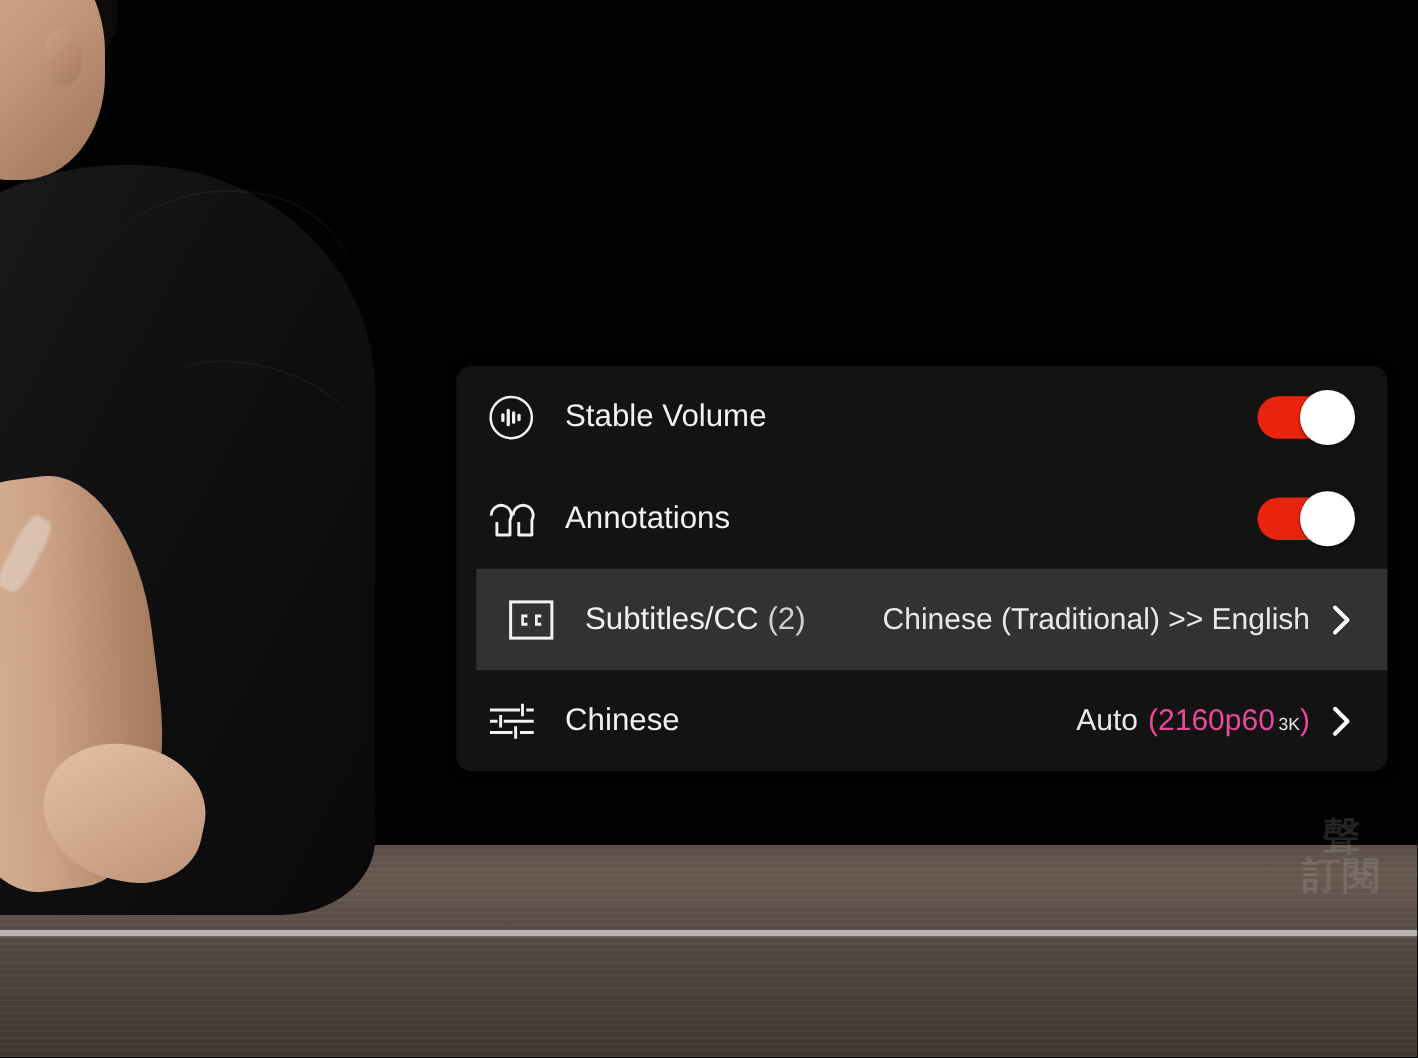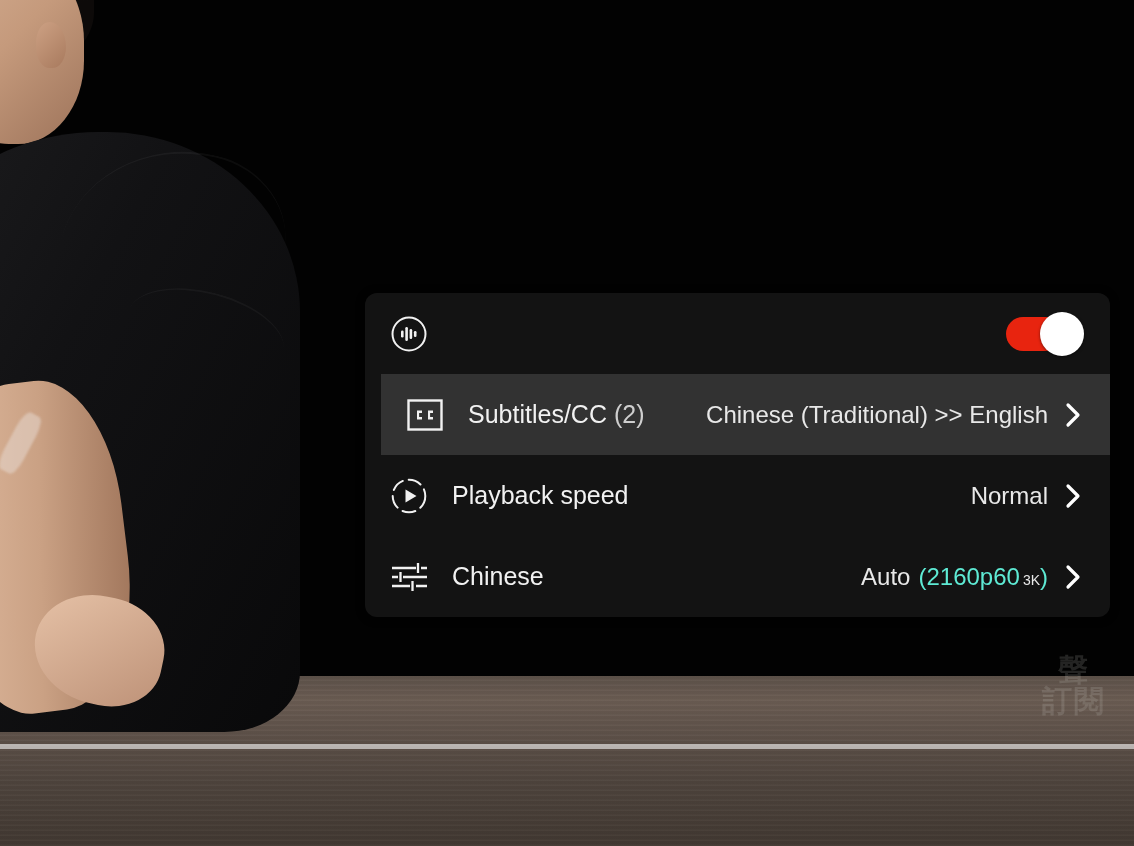--- a/index.html
+++ b/index.html
@@ -148,21 +148,21 @@
   .row-label {
     font-size:25px; color:#f1f1f1; font-weight:400;
     white-space:nowrap;
   }
   .row-label .count { color:#cfcfcf; }
   .row-value {
     margin-left:auto;
     font-size:24px; color:#e8e8e8;
     display:flex; align-items:baseline; white-space:nowrap;
   }
-  .row-value .muted { color:#5eead4; }
+  .row-value .muted { color:#ec4899; }
   .sup-4k {
     font-size:14px; vertical-align:super; margin-left:3px; color:#e8e8e8;
   }
   .chevron {
     margin-left:14px; display:flex; align-items:center;
     color:#fff;
   }
   .toggle {
     margin-left:auto;
     width:78px; height:44px;
@@ -220,26 +220,40 @@
     <div class="menu-row">
       <span class="row-icon">
         <svg width="40" height="40" viewBox="0 0 40 40">
           <circle cx="20" cy="20" r="16.5" fill="none" stroke="#f1f1f1" stroke-width="2"></circle>
           <rect x="12" y="16.5" width="2.6" height="7" rx="1.2" fill="#f1f1f1"></rect>
           <rect x="16.3" y="13" width="2.6" height="14" rx="1.2" fill="#f1f1f1"></rect>
           <rect x="20.6" y="15" width="2.6" height="10" rx="1.2" fill="#f1f1f1"></rect>
           <rect x="24.9" y="17" width="2.6" height="6" rx="1.2" fill="#f1f1f1"></rect>
         </svg>
       </span>
+      <span class="row-label">Stable Volume</span>
       <span class="toggle">
         <span class="toggle-track"></span>
         <span class="toggle-knob"></span>
       </span>
     </div>
 
+    <div class="menu-row">
+      <span class="row-icon">
+        <svg width="44" height="34" viewBox="0 0 44 34">
+          <path d="M6 14.5a8 8 0 1 1 15 3.6V30H10.5V19.6" fill="none" stroke="#f1f1f1" stroke-width="2.3" stroke-linejoin="round"></path>
+          <path d="M23.5 14.5a8 8 0 1 1 15 3.6V30H28V19.6" fill="none" stroke="#f1f1f1" stroke-width="2.3" stroke-linejoin="round"></path>
+        </svg>
+      </span>
+      <span class="row-label">Annotations</span>
+      <span class="toggle">
+        <span class="toggle-track"></span>
+        <span class="toggle-knob"></span>
+      </span>
+    </div>
 
     <div class="menu-row highlight">
       <span class="row-icon">
         <svg width="40" height="36" viewBox="0 0 40 36">
           <rect x="3.5" y="3.5" width="33" height="29" fill="none" stroke="#f1f1f1" stroke-width="2.4"></rect>
           <path d="M17 13.5h-5v9h5v-2.4h-2.9v-4.2H17z" fill="#f1f1f1"></path>
           <path d="M28 13.5h-5v9h5v-2.4h-2.9v-4.2H28z" fill="#f1f1f1"></path>
         </svg>
       </span>
       <span class="row-label">
@@ -247,35 +261,20 @@
         <span class="count">(2)</span>
       </span>
       <span class="row-value">Chinese (Traditional) &gt;&gt; English</span>
       <span class="chevron">
         <svg width="22" height="30" viewBox="0 0 22 30">
           <path d="M6 5l10 10-10 10" fill="none" stroke="#fff" stroke-width="3.2" stroke-linecap="round" stroke-linejoin="round"></path>
         </svg>
       </span>
     </div>
 
-    <div class="menu-row">
-      <span class="row-icon">
-        <svg width="40" height="40" viewBox="0 0 40 40">
-          <circle cx="20" cy="20" r="16.3" fill="none" stroke="#f1f1f1" stroke-width="2" stroke-dasharray="13 6" stroke-linecap="round"></circle>
-          <path d="M16.5 13.5l11 6.5-11 6.5z" fill="#f1f1f1"></path>
-        </svg>
-      </span>
-      <span class="row-label">Playback speed</span>
-      <span class="row-value">Normal</span>
-      <span class="chevron">
-        <svg width="22" height="30" viewBox="0 0 22 30">
-          <path d="M6 5l10 10-10 10" fill="none" stroke="#fff" stroke-width="3.2" stroke-linecap="round" stroke-linejoin="round"></path>
-        </svg>
-      </span>
-    </div>
 
     <div class="menu-row">
       <span class="row-icon">
         <svg width="42" height="34" viewBox="0 0 42 34">
           <line x1="4" y1="8" x2="28" y2="8" stroke="#f1f1f1" stroke-width="2.3"></line>
           <line x1="33" y1="8" x2="39" y2="8" stroke="#f1f1f1" stroke-width="2.3"></line>
           <line x1="30" y1="3" x2="30" y2="13" stroke="#f1f1f1" stroke-width="2.3"></line>
           <line x1="4" y1="17" x2="10" y2="17" stroke="#f1f1f1" stroke-width="2.3"></line>
           <line x1="15" y1="17" x2="39" y2="17" stroke="#f1f1f1" stroke-width="2.3"></line>
           <line x1="12.5" y1="12" x2="12.5" y2="22" stroke="#f1f1f1" stroke-width="2.3"></line>

